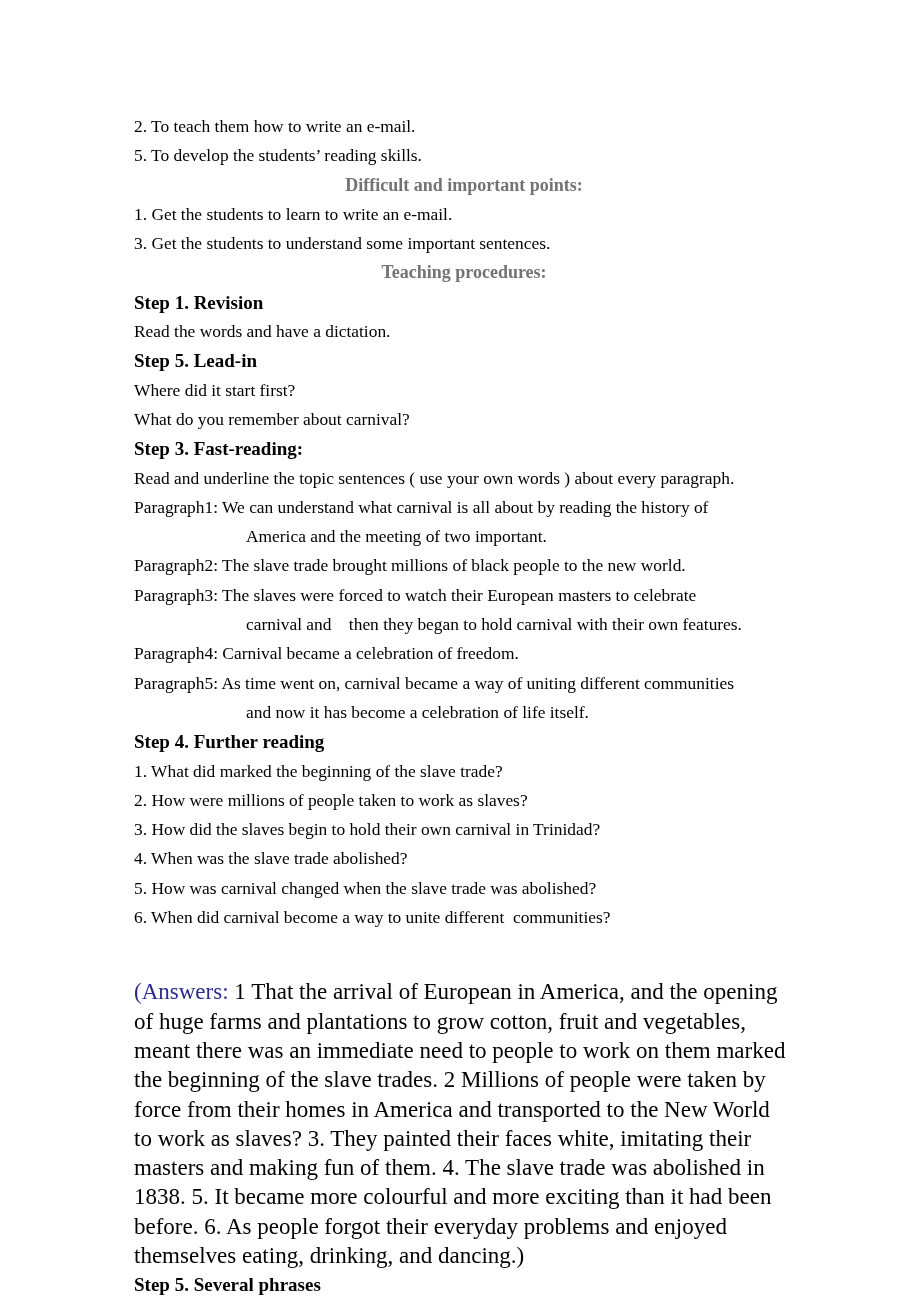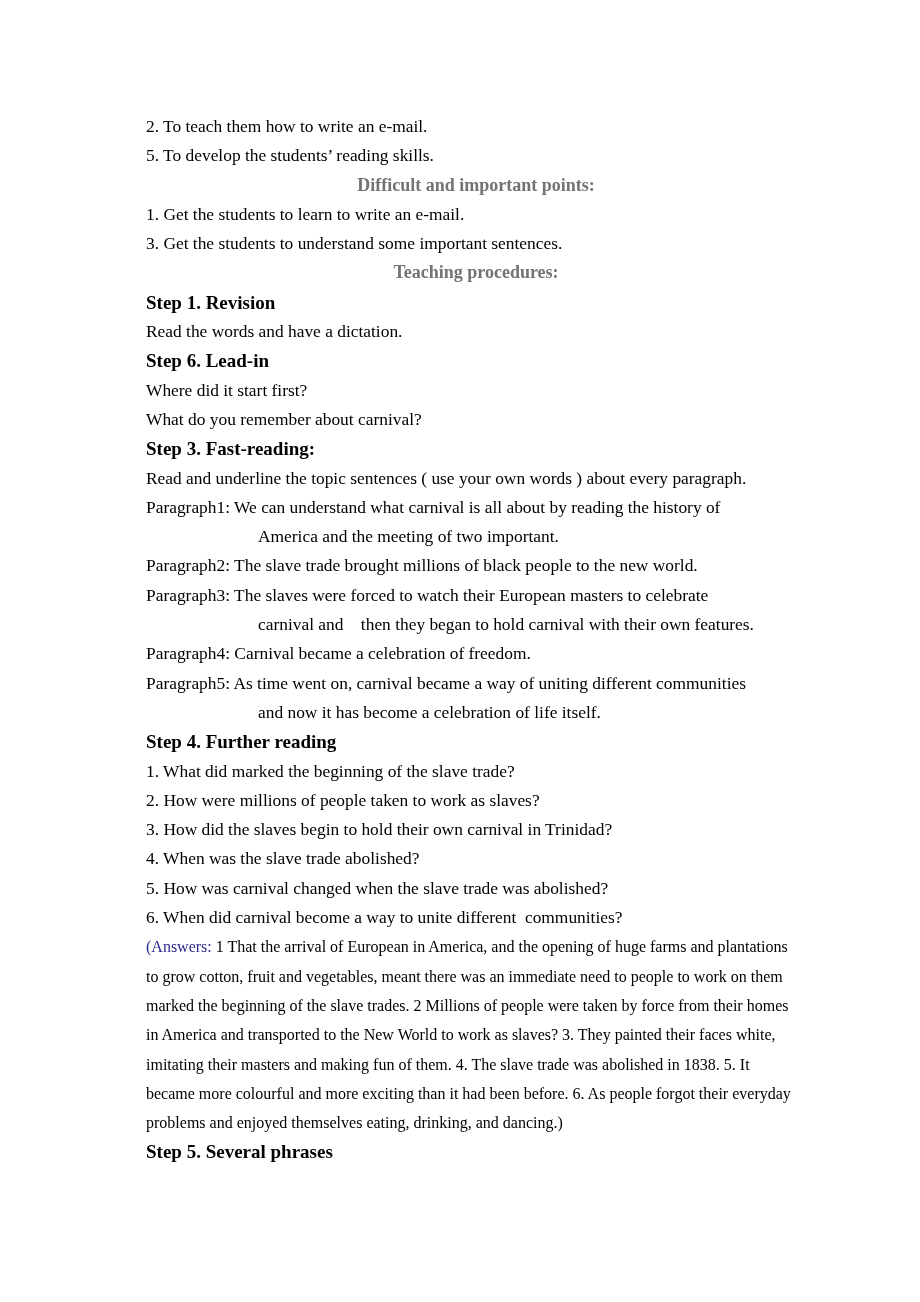--- a/index.html
+++ b/index.html
@@ -22,21 +22,21 @@
     position: absolute;
     left: 0;
     top: 0;
     width: 920px;
     height: 1302px;
     background: #ffffff;
   }
 
   .doc-body {
     position: absolute;
-    left: 146px;
+    left: 134px;
     top: 112px;
     width: 660px;
   }
 
   .line {
     font-size: 17.4px;
     line-height: 29.3px;
     white-space: pre-wrap;
     color: #000000;
     letter-spacing: 0px;
@@ -53,25 +53,26 @@
     color: #000000;
     font-weight: bold;
     font-size: 19px;
   }
 
   .line.indent {
     padding-left: 112px;
   }
 
   .answers-block {
-    font-size: 16px;
+    font-size: 23px;
     line-height: 29.3px;
     color: #000000;
     width: 652px;
     text-align: left;
+    margin-top: 45px;
   }
 
   .answers-lead {
     color: #2B2B8F;
   }
 
   .answers-line {
     white-space: pre-wrap;
   }
 </style>
@@ -82,21 +83,21 @@
   <div class="doc-body">
     <div id="lines-container">
         <div class="line">2. To teach them how to write an e-mail.</div>
         <div class="line">5. To develop the students’ reading skills.</div>
         <div class="line heading-red">Difficult and important points:</div>
         <div class="line">1. Get the students to learn to write an e-mail.</div>
         <div class="line">3. Get the students to understand some important sentences.</div>
         <div class="line heading-red">Teaching procedures:</div>
         <div class="line heading-step">Step 1. Revision</div>
         <div class="line">Read the words and have a dictation.</div>
-        <div class="line heading-step">Step 6. Lead-in</div>
+        <div class="line heading-step">Step 5. Lead-in</div>
         <div class="line">Where did it start first?</div>
         <div class="line">What do you remember about carnival?</div>
         <div class="line heading-step">Step 3. Fast-reading:</div>
         <div class="line">Read and underline the topic sentences ( use your own words ) about every paragraph.</div>
         <div class="line">Paragraph1: We can understand what carnival is all about by reading the history of</div>
         <div class="line indent">America and the meeting of two important.</div>
         <div class="line">Paragraph2: The slave trade brought millions of black people to the new world.</div>
         <div class="line">Paragraph3: The slaves were forced to watch their European masters to celebrate</div>
         <div class="line indent">carnival and    then they began to hold carnival with their own features.</div>
         <div class="line">Paragraph4: Carnival became a celebration of freedom.</div>

